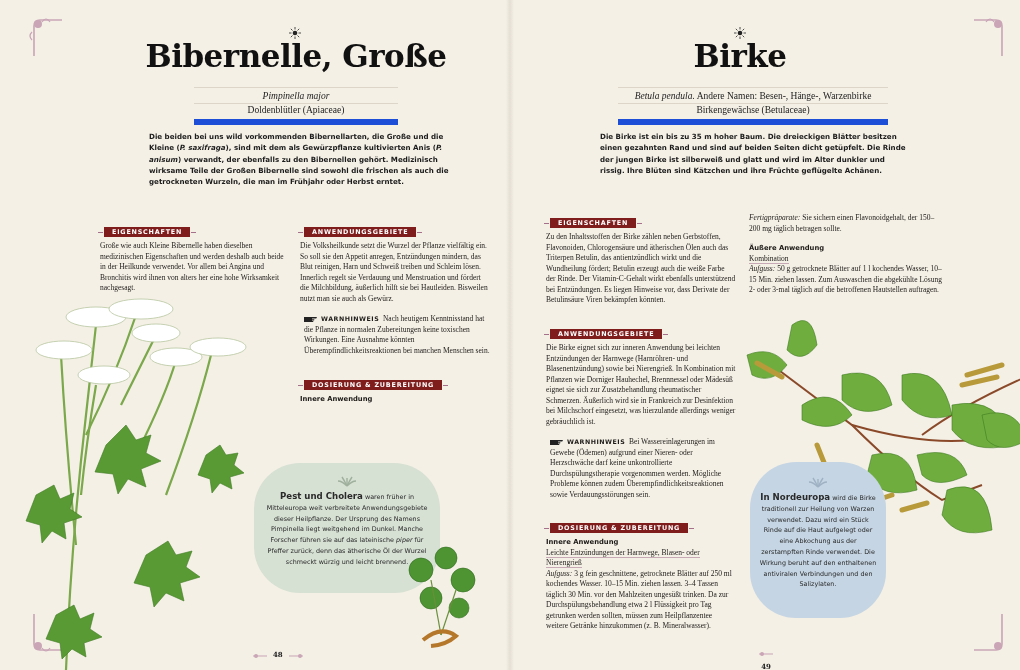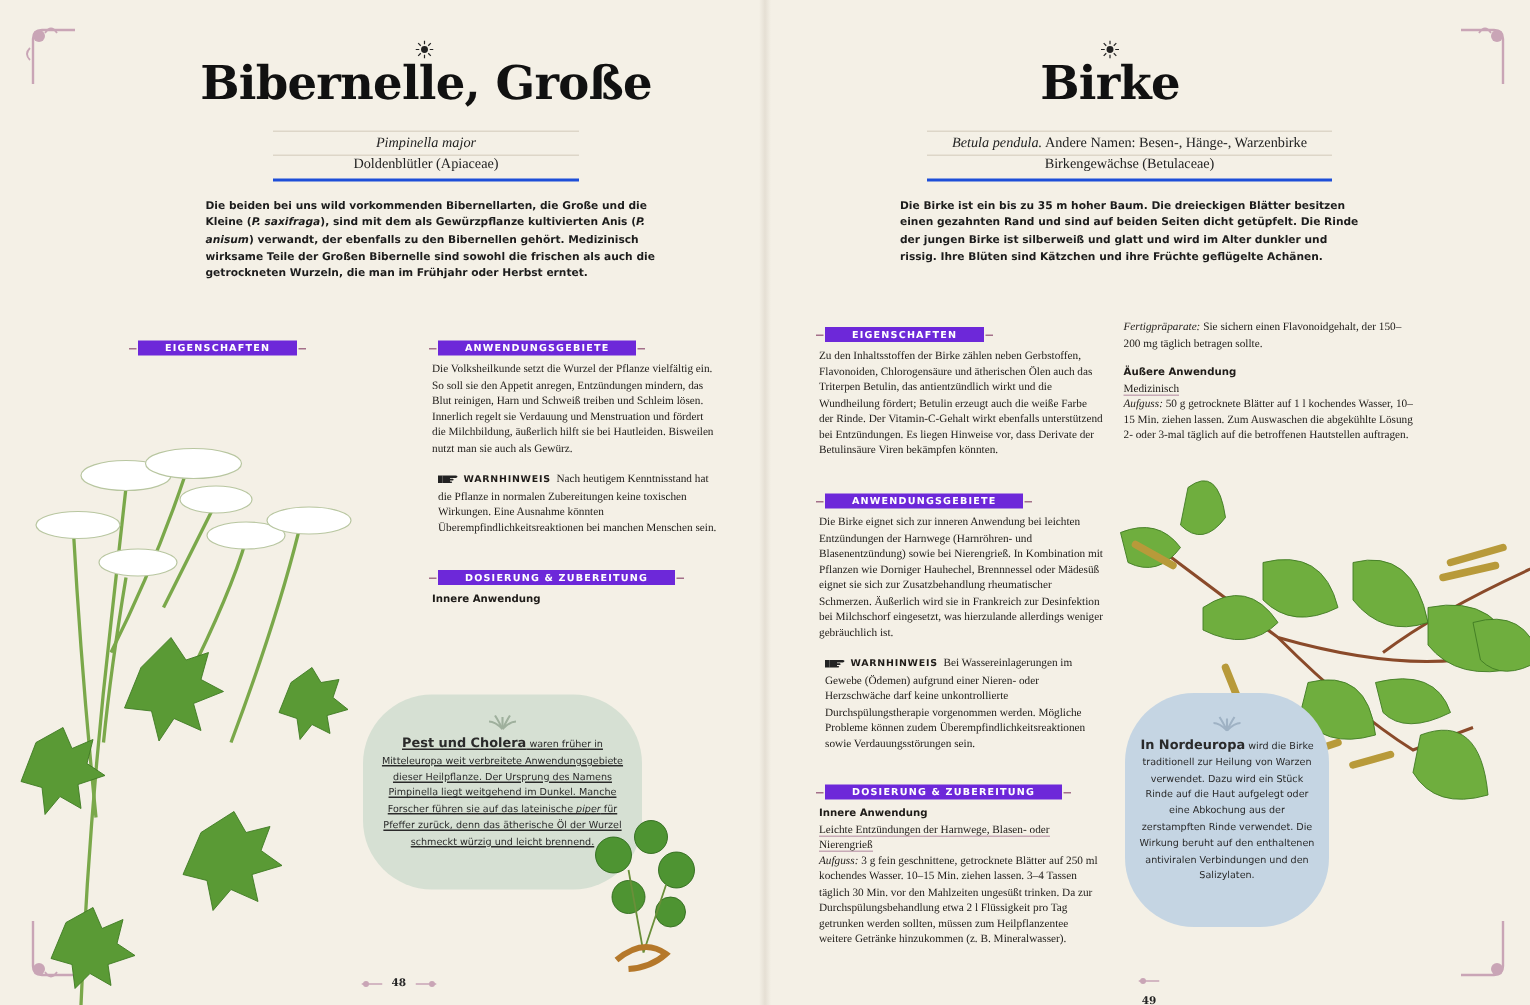--- a/index.html
+++ b/index.html
@@ -5,21 +5,21 @@
   * { box-sizing: border-box; margin: 0; padding: 0; }
   html, body { width: 1020px; height: 670px; overflow: hidden; }
   body {
     background: #f4f0e6;
     font-family: "DejaVu Serif", serif;
     color: #1e1b18;
     position: relative;
   }
   .spread { position: absolute; inset: 0; width: 1020px; height: 670px; }
   .page { position: absolute; top: 0; height: 670px; width: 510px; }
-  .page.left { left: 4px; }
+  .page.left { left: 16px; }
   .page.right { left: 510px; }
   .gutter {
     position: absolute; left: 506px; top: 0; width: 8px; height: 670px;
     background: linear-gradient(to right, rgba(0,0,0,0) 0%, rgba(120,100,80,0.12) 50%, rgba(0,0,0,0) 100%);
   }
 
   .flourish { position: absolute; width: 40px; height: 50px; }
   .flourish svg { width: 100%; height: 100%; }
 
   .sun-ornament {
@@ -27,40 +27,40 @@
   }
   .sun-ornament svg { width: 100%; height: 100%; }
 
   .title {
     position: absolute; text-align: center;
     font-family: "DejaVu Serif", serif; font-weight: bold;
     font-size: 31px; letter-spacing: -0.5px; color: #111;
   }
   .subhead {
     position: absolute; text-align: center;
-    border-top: 1px solid #ddd6c8; border-bottom: 2px solid #1d4ed8;
+    border-top: 1px solid #ddd6c8; border-bottom: 6px solid #1d4ed8;
     padding: 2px 0;
     font-family: "Liberation Serif", serif; font-size: 9.5px; line-height: 13px; color: #222;
   }
   .subhead .latin { font-style: italic; }
 
   .intro {
     position: absolute;
     font-family: "DejaVu Sans", sans-serif; font-weight: bold;
     font-size: 7.1px; line-height: 11.3px; color: #1c1c1c;
   }
   .intro i { font-style: italic; }
 
   .section { position: absolute; }
   .label {
     display: inline-block; position: relative;
-    background: #6d28d9; color: #fff;
+    background: #7f1d1d; color: #fff;
     font-family: "DejaVu Sans", sans-serif; font-weight: bold;
     font-size: 6.4px; letter-spacing: 0.8px;
-    padding: 1px 18px; margin-bottom: 4px; margin-left: 4px;
+    padding: 1px 8px; margin-bottom: 4px; margin-left: 4px;
   }
   .label::before, .label::after {
     content: ""; position: absolute; top: 50%; width: 5px; height: 1px; background: #a4708a;
   }
   .label::before { left: -6px; }
   .label::after { right: -6px; }
   .body-text {
     font-family: "Liberation Serif", serif; font-size: 7.5px; line-height: 10.5px; color: #1e1b18;
   }
   .body-text i { font-style: italic; }
@@ -72,21 +72,21 @@
   .sub-title {
     font-family: "DejaVu Sans", sans-serif; font-weight: bold; font-size: 6.8px; line-height: 10.5px;
   }
   .underline { border-bottom: 1px solid #c7a9b6; }
 
   .info-box {
     position: absolute; border-radius: 46px 46px 46px 46px;
     text-align: center;
     font-family: "DejaVu Sans", sans-serif; font-size: 6.4px; line-height: 10.8px; color: #2a2a2a;
   }
-  .info-box.green { background: #d6e0d3; text-decoration: underline; }
+  .info-box.green { background: #d6e0d3; }
   .info-box.blue { background: #c5d5e3; }
   .info-box b { font-size: 8.6px; }
   .box-ornament { display: block; margin: 0 auto 4px auto; width: 22px; height: 12px; }
   .box-ornament svg { width: 100%; height: 100%; }
 
   .page-num {
     position: absolute; font-family: "DejaVu Serif", serif; font-weight: bold;
     font-size: 7px; color: #222; display: flex; align-items: center; gap: 6px;
   }
   .page-num .dash { display: inline-block; width: 14px; height: 6px; }
@@ -138,20 +138,21 @@
 
     <div class="subhead" style="left:178px;top:87px;width:204px;">
       <div class="latin">Pimpinella major</div>
       <div style="border-top:1px solid #ddd6c8;">Doldenblütler (Apiaceae)</div>
     </div>
 
     <div class="intro" style="left:133px;top:131px;width:300px;"><span>Die beiden bei uns wild vorkommenden Bibernellarten, die Große und die Kleine (</span><i>P. saxifraga</i><span>), sind mit dem als Gewürzpflanze kultivierten Anis (</span><i>P. anisum</i><span>) verwandt, der ebenfalls zu den Bibernellen gehört. Medizinisch wirksame Teile der Großen Bibernelle sind sowohl die frischen als auch die getrockneten Wurzeln, die man im Frühjahr oder Herbst erntet.</span></div>
 
     <div class="section" style="left:84px;top:219px;width:190px;">
       <span class="label">EIGENSCHAFTEN</span>
+      <div class="body-text">Große wie auch Kleine Bibernelle haben dieselben medizinischen Eigenschaften und werden deshalb auch beide in der Heilkunde verwendet. Vor allem bei Angina und Bronchitis wird ihnen von alters her eine hohe Wirksamkeit nachgesagt.</div>
     </div>
 
     <div class="section" style="left:284px;top:219px;width:190px;">
       <span class="label">ANWENDUNGSGEBIETE</span>
       <div class="body-text">Die Volksheilkunde setzt die Wurzel der Pflanze vielfältig ein. So soll sie den Appetit anregen, Entzündungen mindern, das Blut reinigen, Harn und Schweiß treiben und Schleim lösen. Innerlich regelt sie Verdauung und Menstruation und fördert die Milchbildung, äußerlich hilft sie bei Hautleiden. Bisweilen nutzt man sie auch als Gewürz.</div>
     </div>
 
     <div class="section" style="left:288px;top:314px;width:186px;">
       <div class="body-text">
         <span class="hand-icon"><svg viewBox="0 0 14 7">
@@ -305,21 +306,21 @@
       <span class="label">DOSIERUNG &amp; ZUBEREITUNG</span>
       <div class="sub-title">Innere Anwendung</div>
       <div class="body-text"><span class="underline">Leichte Entzündungen der Harnwege, Blasen- oder Nierengrieß</span></div>
       <div class="body-text"><i>Aufguss:</i> <span>3 g fein geschnittene, getrocknete Blätter auf 250 ml kochendes Wasser. 10–15 Min. ziehen lassen. 3–4 Tassen täglich 30 Min. vor den Mahlzeiten ungesüßt trinken. Da zur Durchspülungsbehandlung etwa 2 l Flüssigkeit pro Tag getrunken werden sollten, müssen zum Heilpflanzentee weitere Getränke hinzukommen (z. B. Mineralwasser).</span></div>
     </div>
 
     <div class="section" style="left:239px;top:213px;width:196px;">
       <div class="body-text"><i>Fertigpräparate:</i> <span>Sie sichern einen Flavonoidgehalt, der 150–200 mg täglich betragen sollte.</span></div>
       <div style="height:9px;"></div>
       <div class="sub-title">Äußere Anwendung</div>
-      <div class="body-text"><span class="underline">Medizinisch</span></div>
+      <div class="body-text"><span class="underline">Kombination</span></div>
       <div class="body-text"><i>Aufguss:</i> <span>50 g getrocknete Blätter auf 1 l kochendes Wasser, 10–15 Min. ziehen lassen. Zum Auswaschen die abgekühlte Lösung 2- oder 3-mal täglich auf die betroffenen Hautstellen auftragen.</span></div>
     </div>
 
     <div class="illustration" style="left:232px;top:305px;width:288px;height:240px;">
       <svg viewBox="0 0 288 240">
         <g stroke="#8a4a2a" stroke-width="2" fill="none">
           <path d="M30 60 Q70 90 110 120 Q180 140 230 135 L288 120"></path>
           <path d="M110 120 Q160 170 200 195 L240 180"></path>
           <path d="M180 130 Q220 100 288 70"></path>
         </g>

